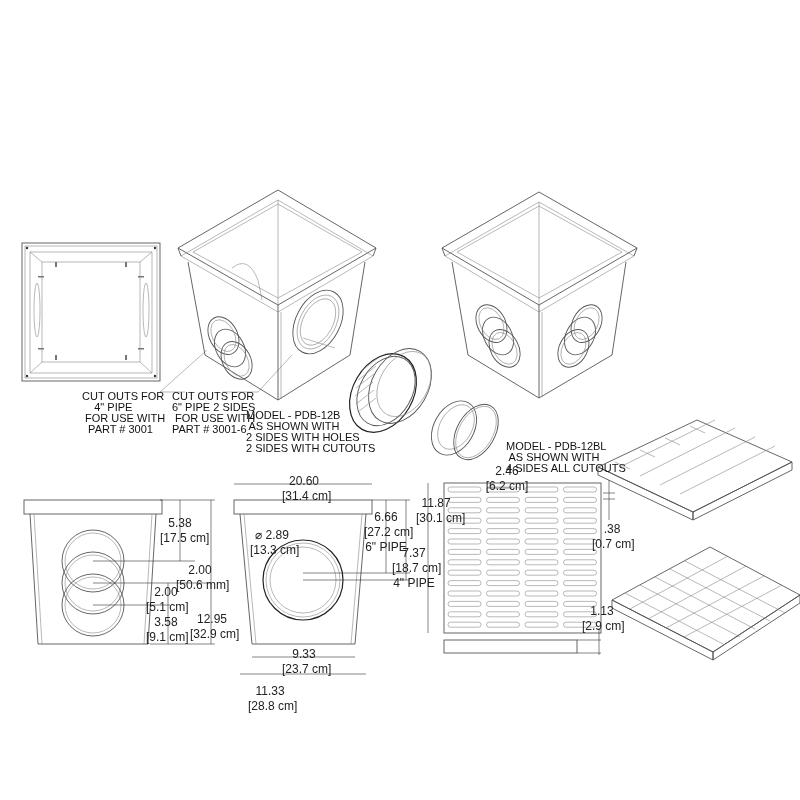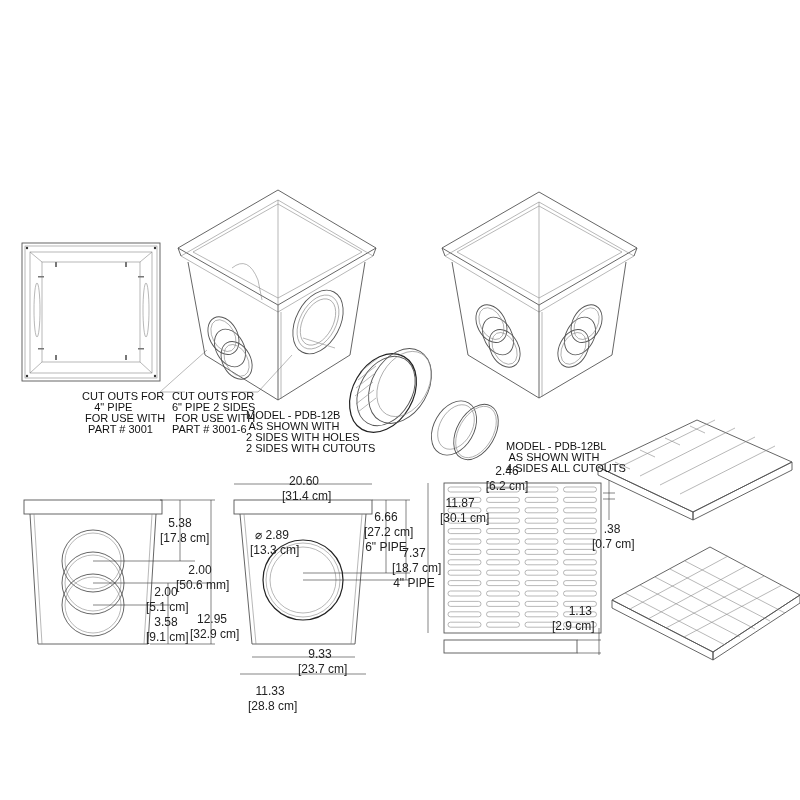--- a/index.html
+++ b/index.html
@@ -271,45 +271,45 @@
 PART # 3001-6</div>
 <div class="note" style="left:246px;top:410px;">MODEL - PDB-12B
  AS SHOWN WITH
 2 SIDES WITH HOLES
 2 SIDES WITH CUTOUTS</div>
 <div class="note" style="left:506px;top:421px;margin-top:20px;">MODEL - PDB-12BL
  AS SHOWN WITH
 4 SIDES ALL CUTOUTS</div>
 
 <div class="dl" style="left:160px;top:516px;width:40px;">5.38
-[17.8 cm]</div>
+[17.5 cm]</div>
 <div class="dl" style="left:176px;top:563px;width:48px;">2.00
 [50.6 mm]</div>
 <div class="dl" style="left:146px;top:585px;width:40px;">2.00
 [5.1 cm]</div>
 <div class="dl" style="left:146px;top:615px;width:40px;">3.58
 [9.1 cm]</div>
 <div class="dl" style="left:190px;top:612px;width:44px;">12.95
 [32.9 cm]</div>
 
 <div class="dl" style="left:282px;top:474px;width:44px;">20.60
 [31.4 cm]</div>
 <div class="dl" style="left:250px;top:528px;width:44px;">⌀ 2.89
 [13.3 cm]</div>
 <div class="dl" style="left:364px;top:510px;width:44px;">6.66
 [27.2 cm]
 6" PIPE</div>
 <div class="dl" style="left:392px;top:546px;width:44px;">7.37
 [18.7 cm]
 4" PIPE</div>
-<div class="dl" style="left:282px;top:647px;width:44px;margin-left:16px;">9.33
+<div class="dl" style="left:282px;top:647px;width:44px;">9.33
 [23.7 cm]</div>
 <div class="dl" style="left:248px;top:668px;width:44px;margin-top:16px;">11.33
 [28.8 cm]</div>
 
 <div class="dl" style="left:485px;top:464px;width:44px;">2.46
 [6.2 cm]</div>
-<div class="dl" style="left:416px;top:496px;width:40px;margin-left:24px;">11.87
+<div class="dl" style="left:416px;top:496px;width:40px;">11.87
 [30.1 cm]</div>
 <div class="dl" style="left:592px;top:522px;width:40px;">.38
 [0.7 cm]</div>
-<div class="dl" style="left:552px;top:604px;width:40px;text-align:right;">1.13
+<div class="dl" style="left:582px;top:604px;width:40px;">1.13
 [2.9 cm]</div>
 
 </body></html>

